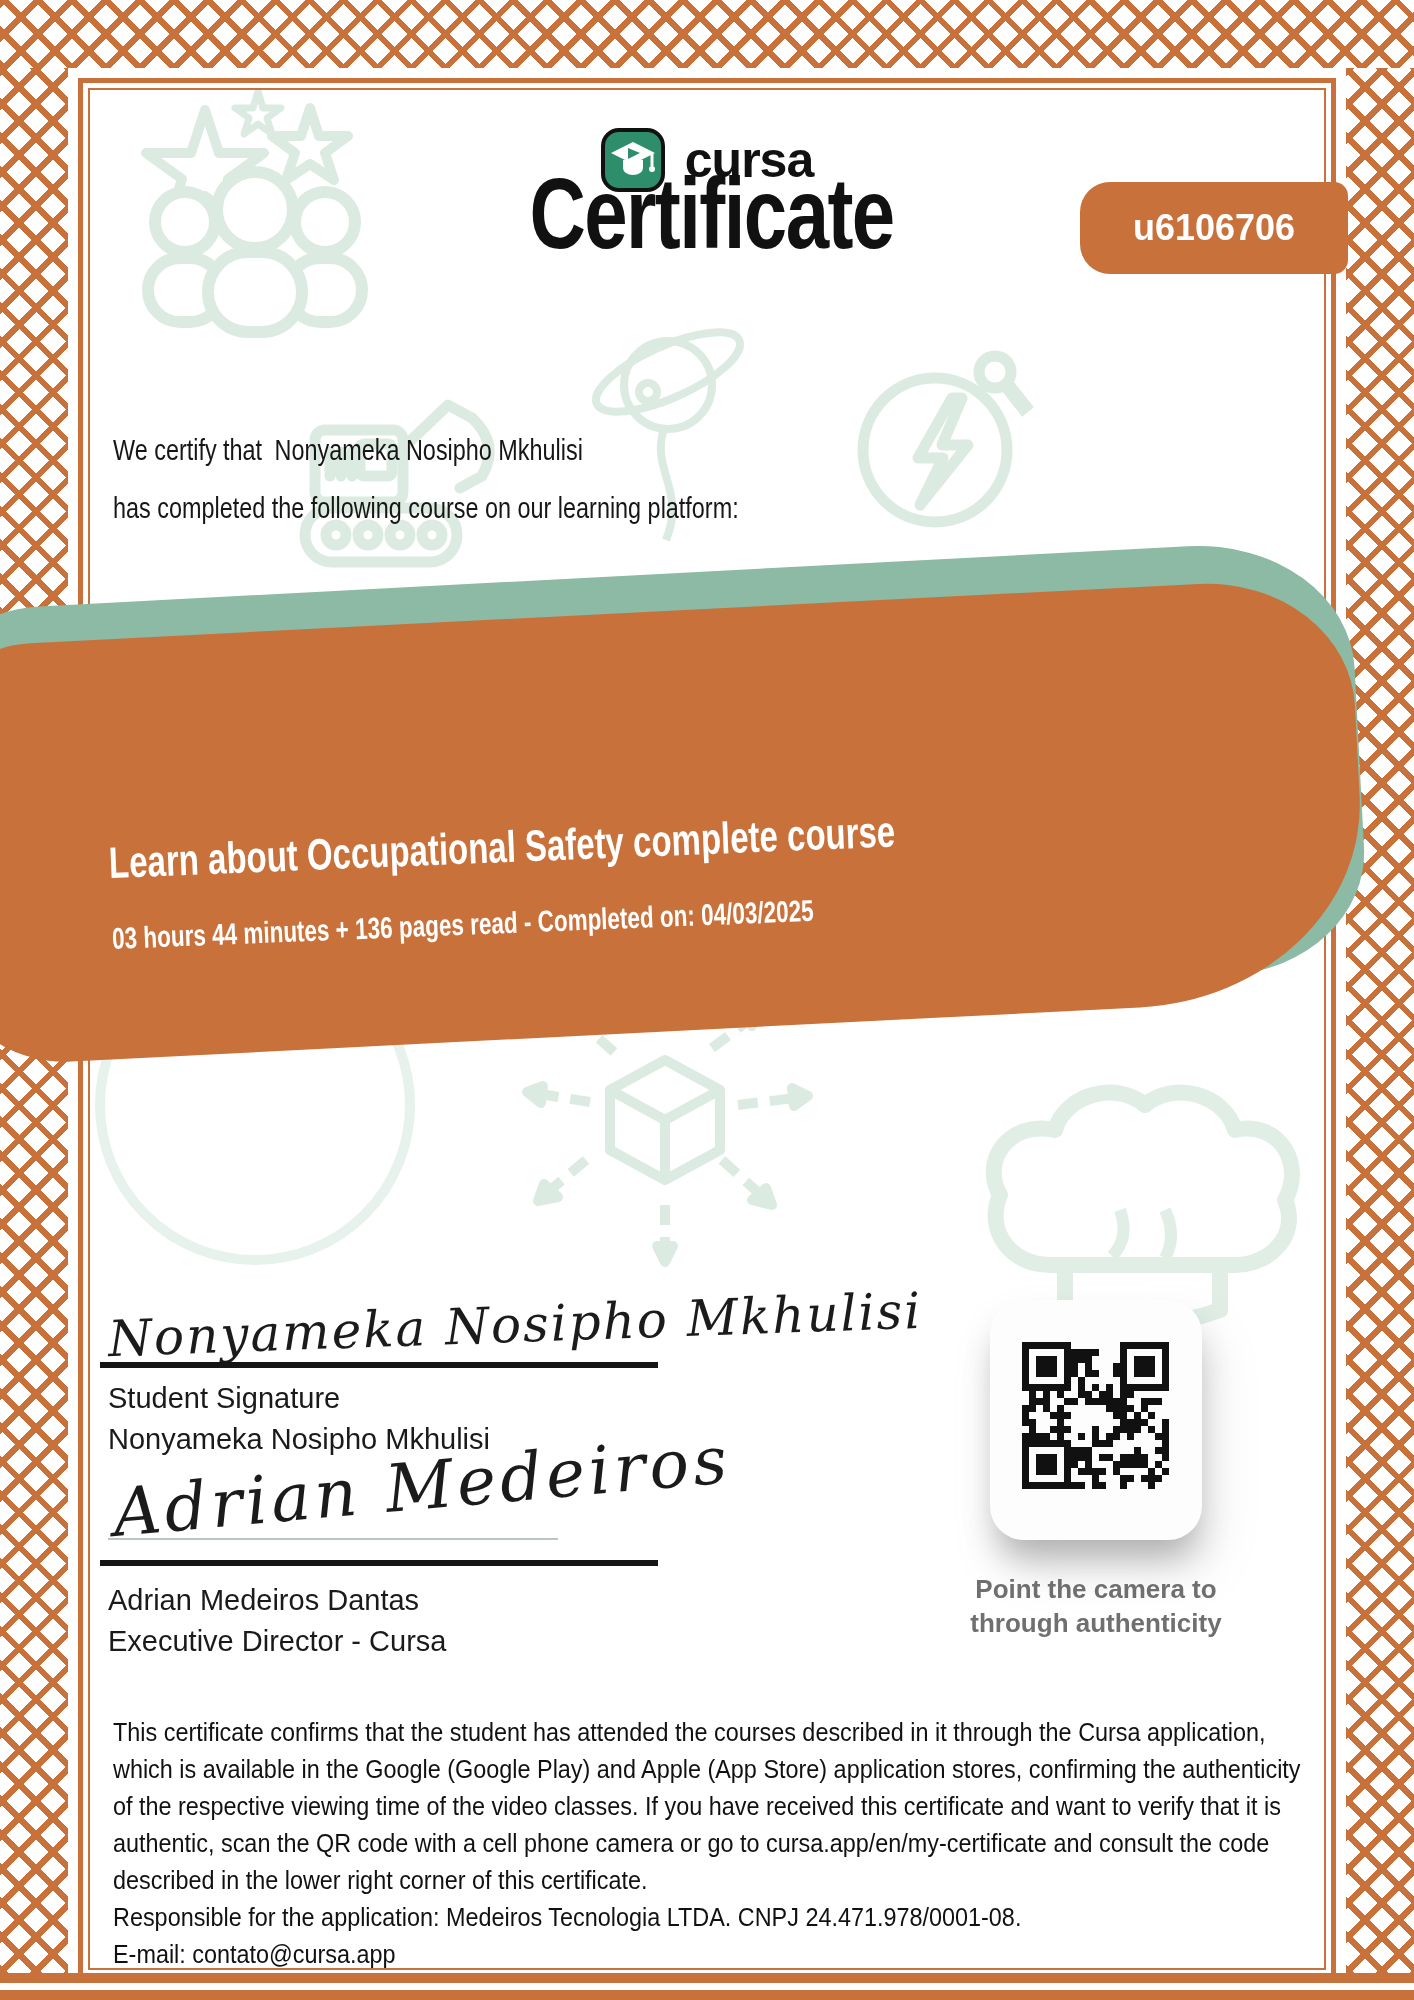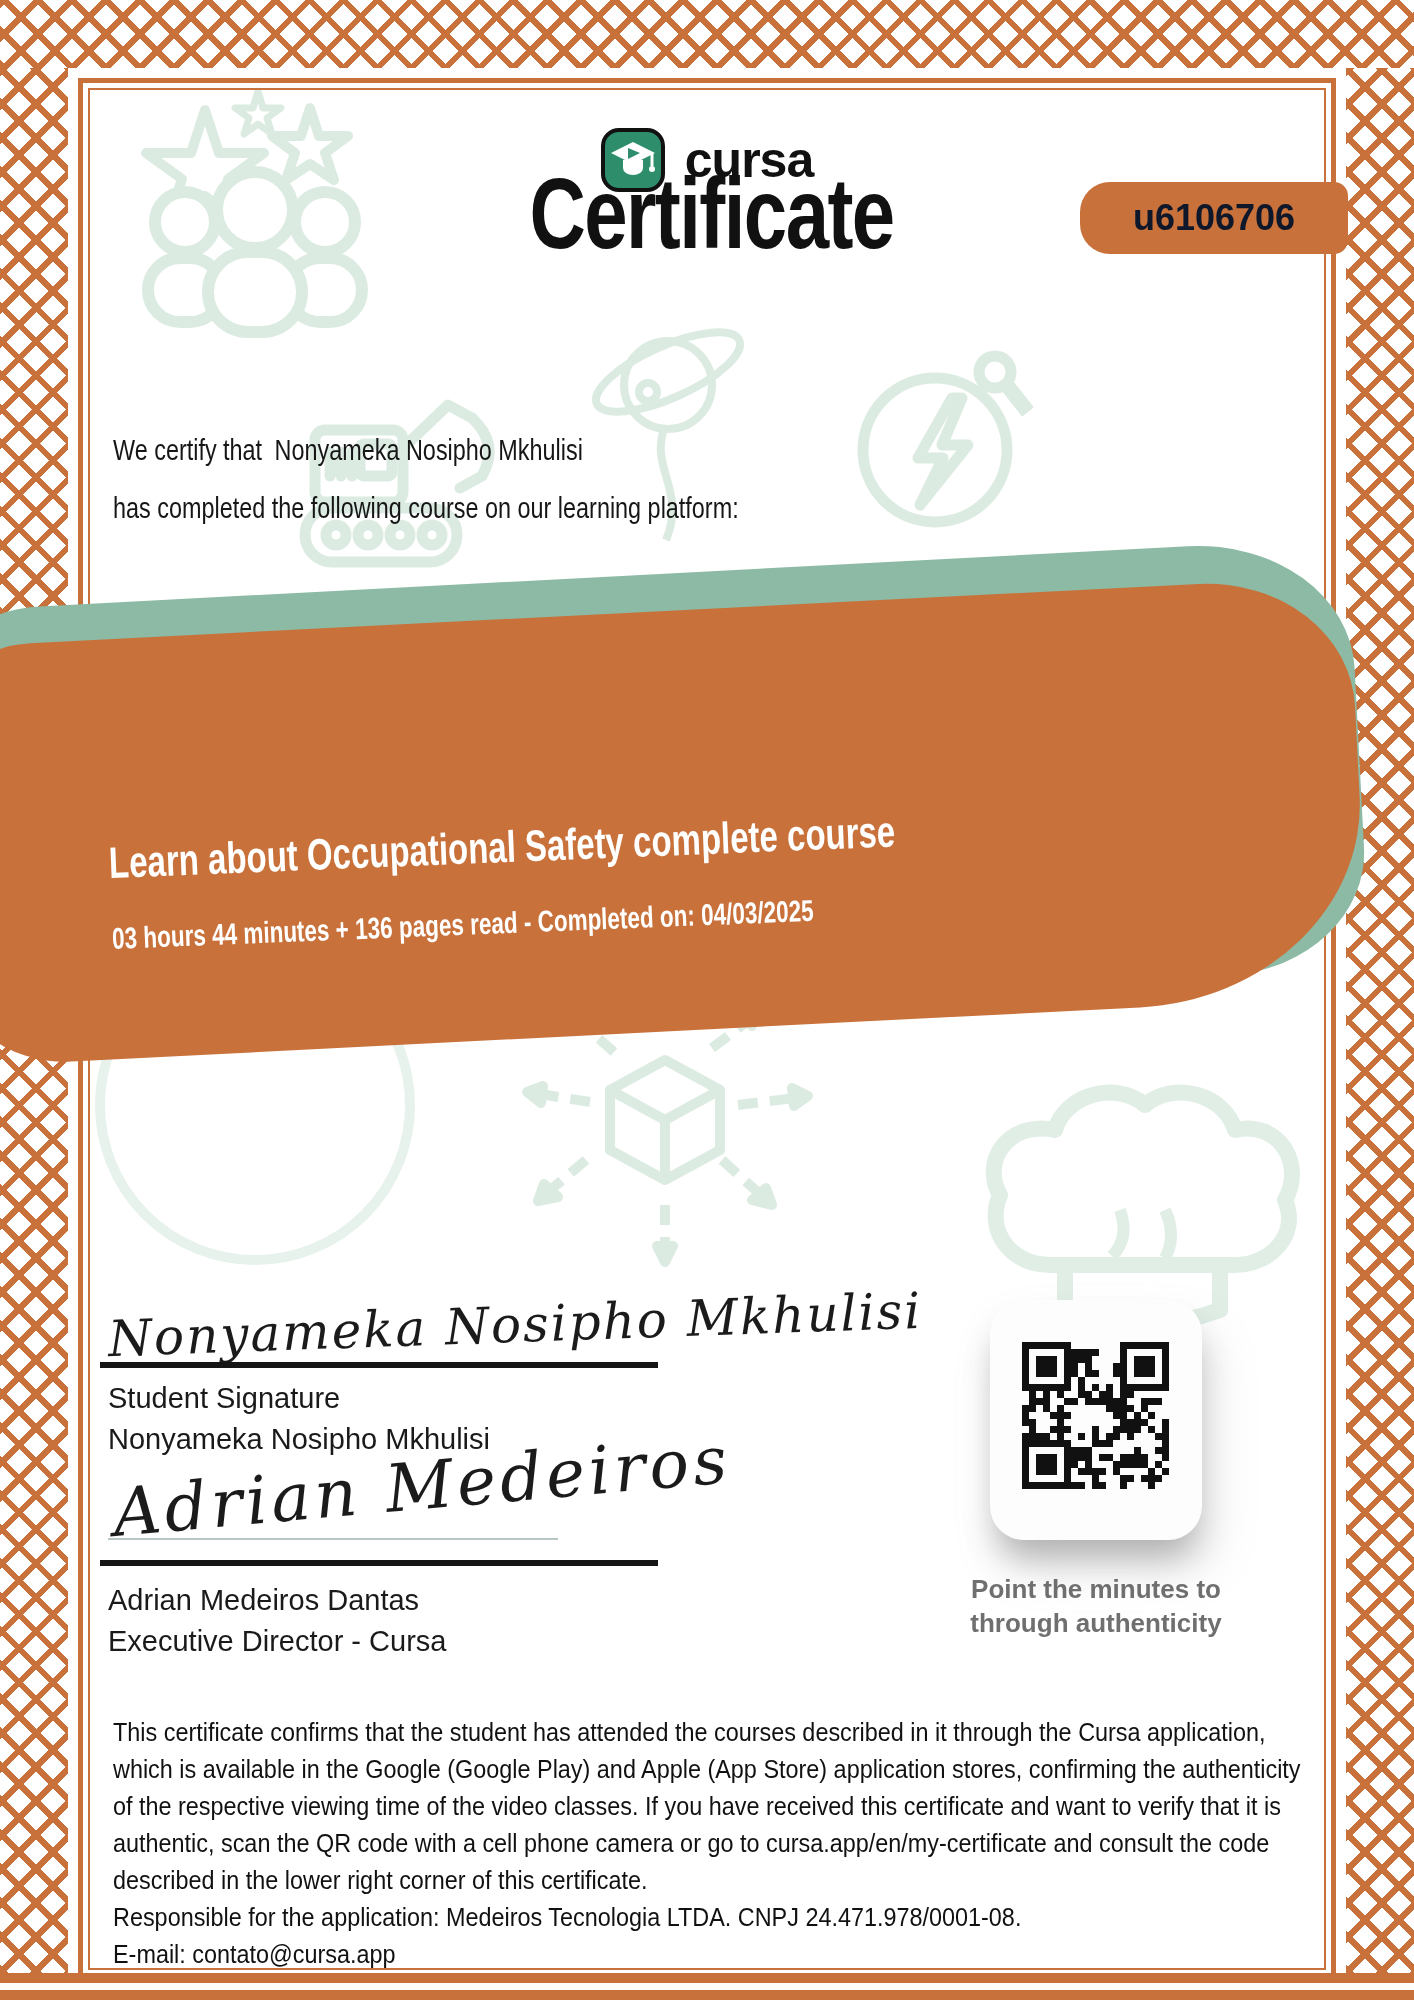--- a/index.html
+++ b/index.html
@@ -51,24 +51,24 @@
   
   .logo-row{position:absolute;z-index:6;left:0;right:0;top:128px;display:flex;
     justify-content:center;align-items:center;gap:20px;}
   .logo-mark{width:64px;height:64px;border-radius:18px;background:var(--green,#2e8e6b);
     border:4px solid #111;box-sizing:border-box;display:flex;align-items:center;justify-content:center;}
   .logo-text{font-size:50px;font-weight:bold;letter-spacing:-1px;color:#111;}
   .cert-title{position:absolute;z-index:6;left:0;right:0;top:156px;text-align:center;padding-left:9px;}
   .cert-title span{display:inline-block;font-size:100px;font-weight:800;letter-spacing:-2px;
     color:#111;transform:scaleX(.78);transform-origin:50% 50%;white-space:nowrap;}
   .code-badge{
-    position:absolute;z-index:6;left:1080px;right:66px;top:182px;height:72px;
+    position:absolute;z-index:6;left:1080px;right:66px;top:182px;height:92px;
     background:var(--accent,#c9713a);border-radius:30px 14px 14px 30px;
     display:flex;align-items:center;justify-content:center;
-    color:#0f172a;font-size:36px;font-weight:bold;
+    color:#ffffff;font-size:36px;font-weight:bold;
   }
   
   .intro{position:absolute;z-index:6;left:113px;top:421px;font-size:30px;font-weight:normal;line-height:58px;}
   .intro .condense{display:inline-block;transform:scaleX(.78);transform-origin:0 50%;white-space:nowrap;}
   .intro .student{margin-left:16px;}
   
   .sig-script{position:absolute;z-index:6;font-family:"DejaVu Serif",serif;font-style:italic;color:#1b1b1b;}
   .sig-script1{left:108px;top:1296px;font-size:50px;transform:rotate(-2deg);letter-spacing:2px;}
   .sig-script2{left:112px;top:1448px;font-size:66px;transform:rotate(-5deg);letter-spacing:4px;}
   .sig-line{position:absolute;z-index:6;left:100px;width:558px;height:6px;background:#151515;}
@@ -677,21 +677,21 @@
         <div class="d"></div>
         <div></div>
         <div></div>
         <div></div>
         <div class="d"></div>
         <div></div>
         <div></div>
       </div>
   </div>
   <div class="qr-hint">
-    <div>Point the minutes to</div>
+    <div>Point the camera to</div>
     <div>through authenticity</div>
   </div>
 
   <div class="footer">
     <div>This certificate confirms that the student has attended the courses described in it through the Cursa application, which is available in the Google (Google Play) and Apple (App Store) application stores, confirming the authenticity of the respective viewing time of the video classes. If you have received this certificate and want to verify that it is authentic, scan the QR code with a cell phone camera or go to cursa.app/en/my-certificate and consult the code described in the lower right corner of this certificate.</div>
     <div>Responsible for the application: Medeiros Tecnologia LTDA. CNPJ 24.471.978/0001-08.</div>
     <div>E-mail: contato@cursa.app</div>
   </div>
 
 </div>

